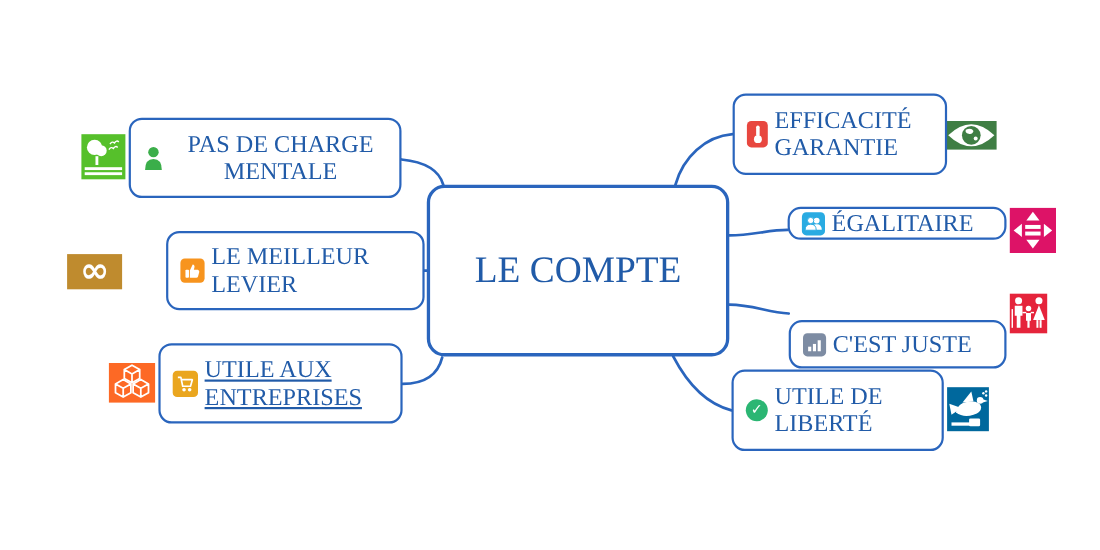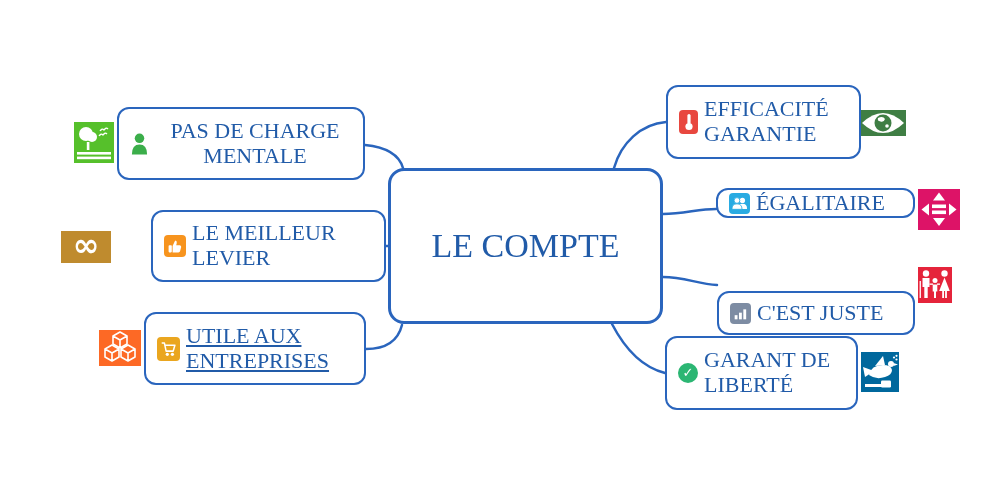--- a/index.html
+++ b/index.html
@@ -101,21 +101,21 @@
         <rect x="12.4" y="4" width="3.4" height="12"></rect>
       </svg>
     </span>
     <span class="lbl">C'EST JUSTE</span>
   </div>
 
   <div class="node" style="left:665px;top:336px;width:193px;height:74px;">
     <span class="badge check-circle">
       <span>✓</span>
     </span>
-    <span class="lbl">GARANT DE LIBERTÉ</span>
+    <span class="lbl">UTILE DE LIBERTÉ</span>
   </div>
 
   <div class="sdg" style="left:74px;top:122px;width:40px;height:41px;background:#56C02B;">
     <svg width="40" height="41" viewBox="0 0 40 41">
       <circle cx="12" cy="12" r="7" fill="#fff"></circle>
       <circle cx="18" cy="15" r="5" fill="#fff"></circle>
       <rect x="12.8" y="20" width="2.6" height="8" fill="#fff"></rect>
       <path d="M26,9 q2,-3 4,-1 q2,-3 4,-1" stroke="#fff" fill="none" stroke-width="1.3"></path>
       <path d="M25,14 q2,-3 4,-1 q2,-3 4,-1" stroke="#fff" fill="none" stroke-width="1.3"></path>
       <rect x="3" y="30" width="34" height="2.6" fill="#fff"></rect>

